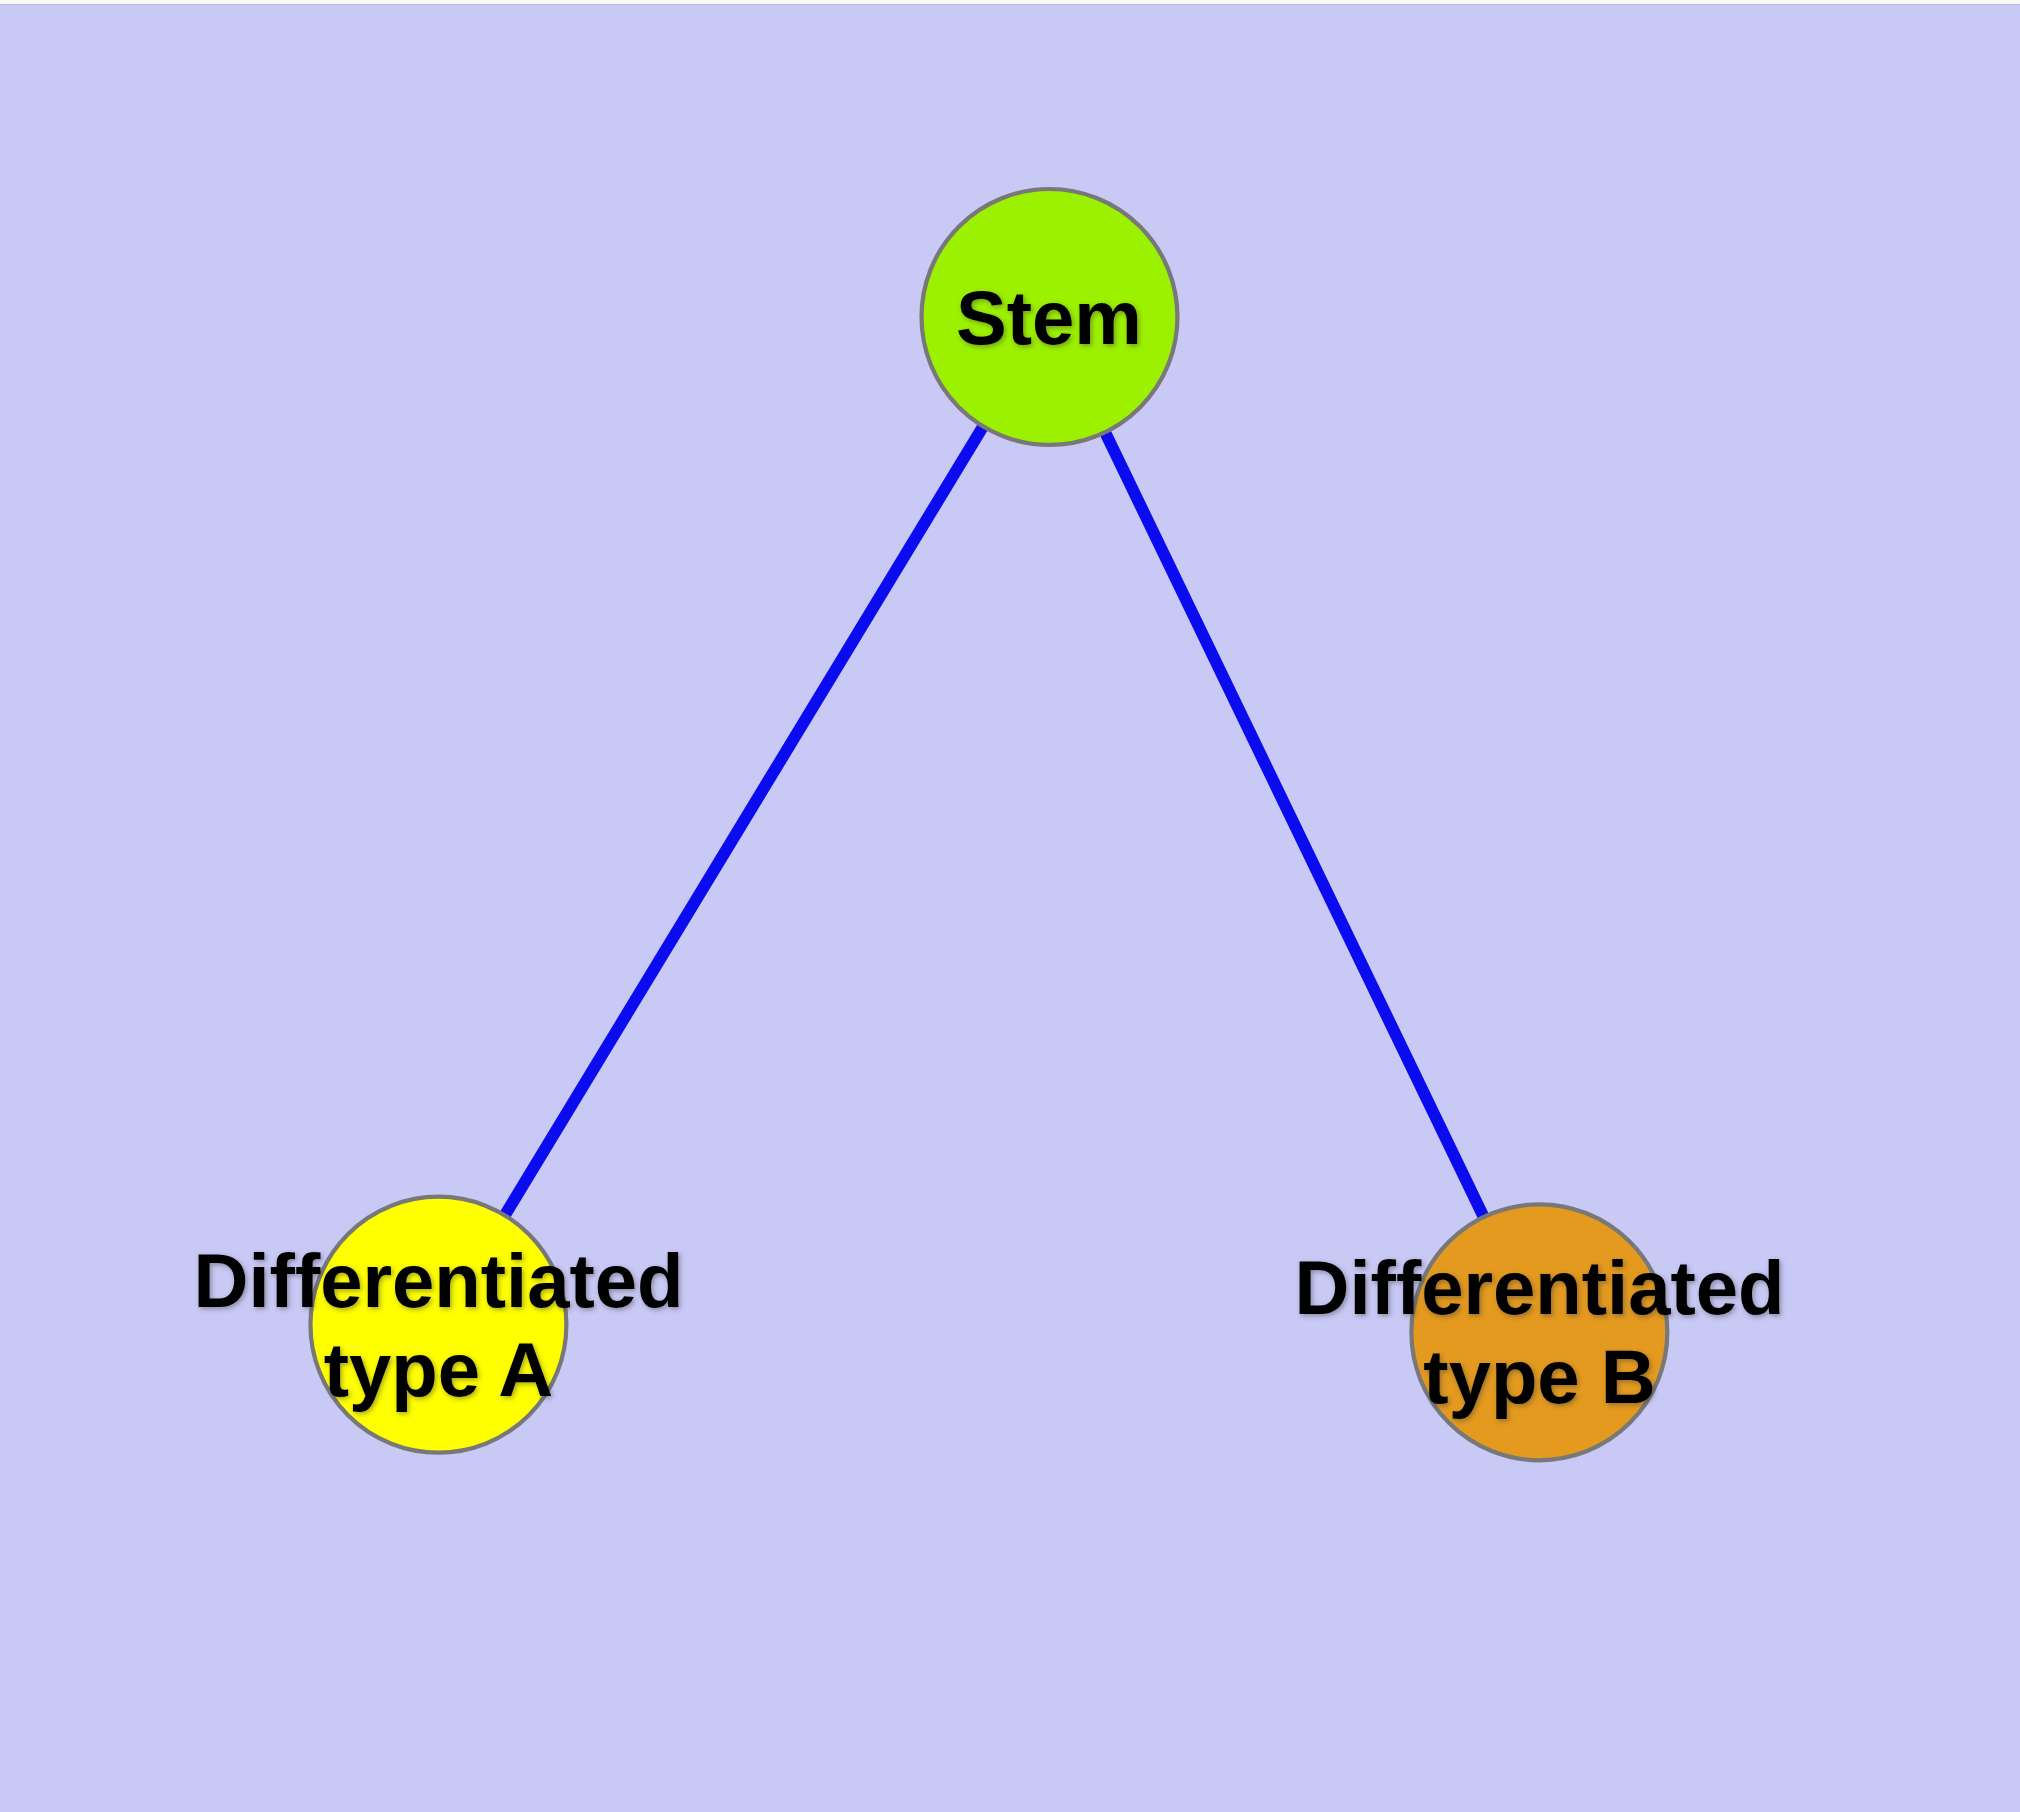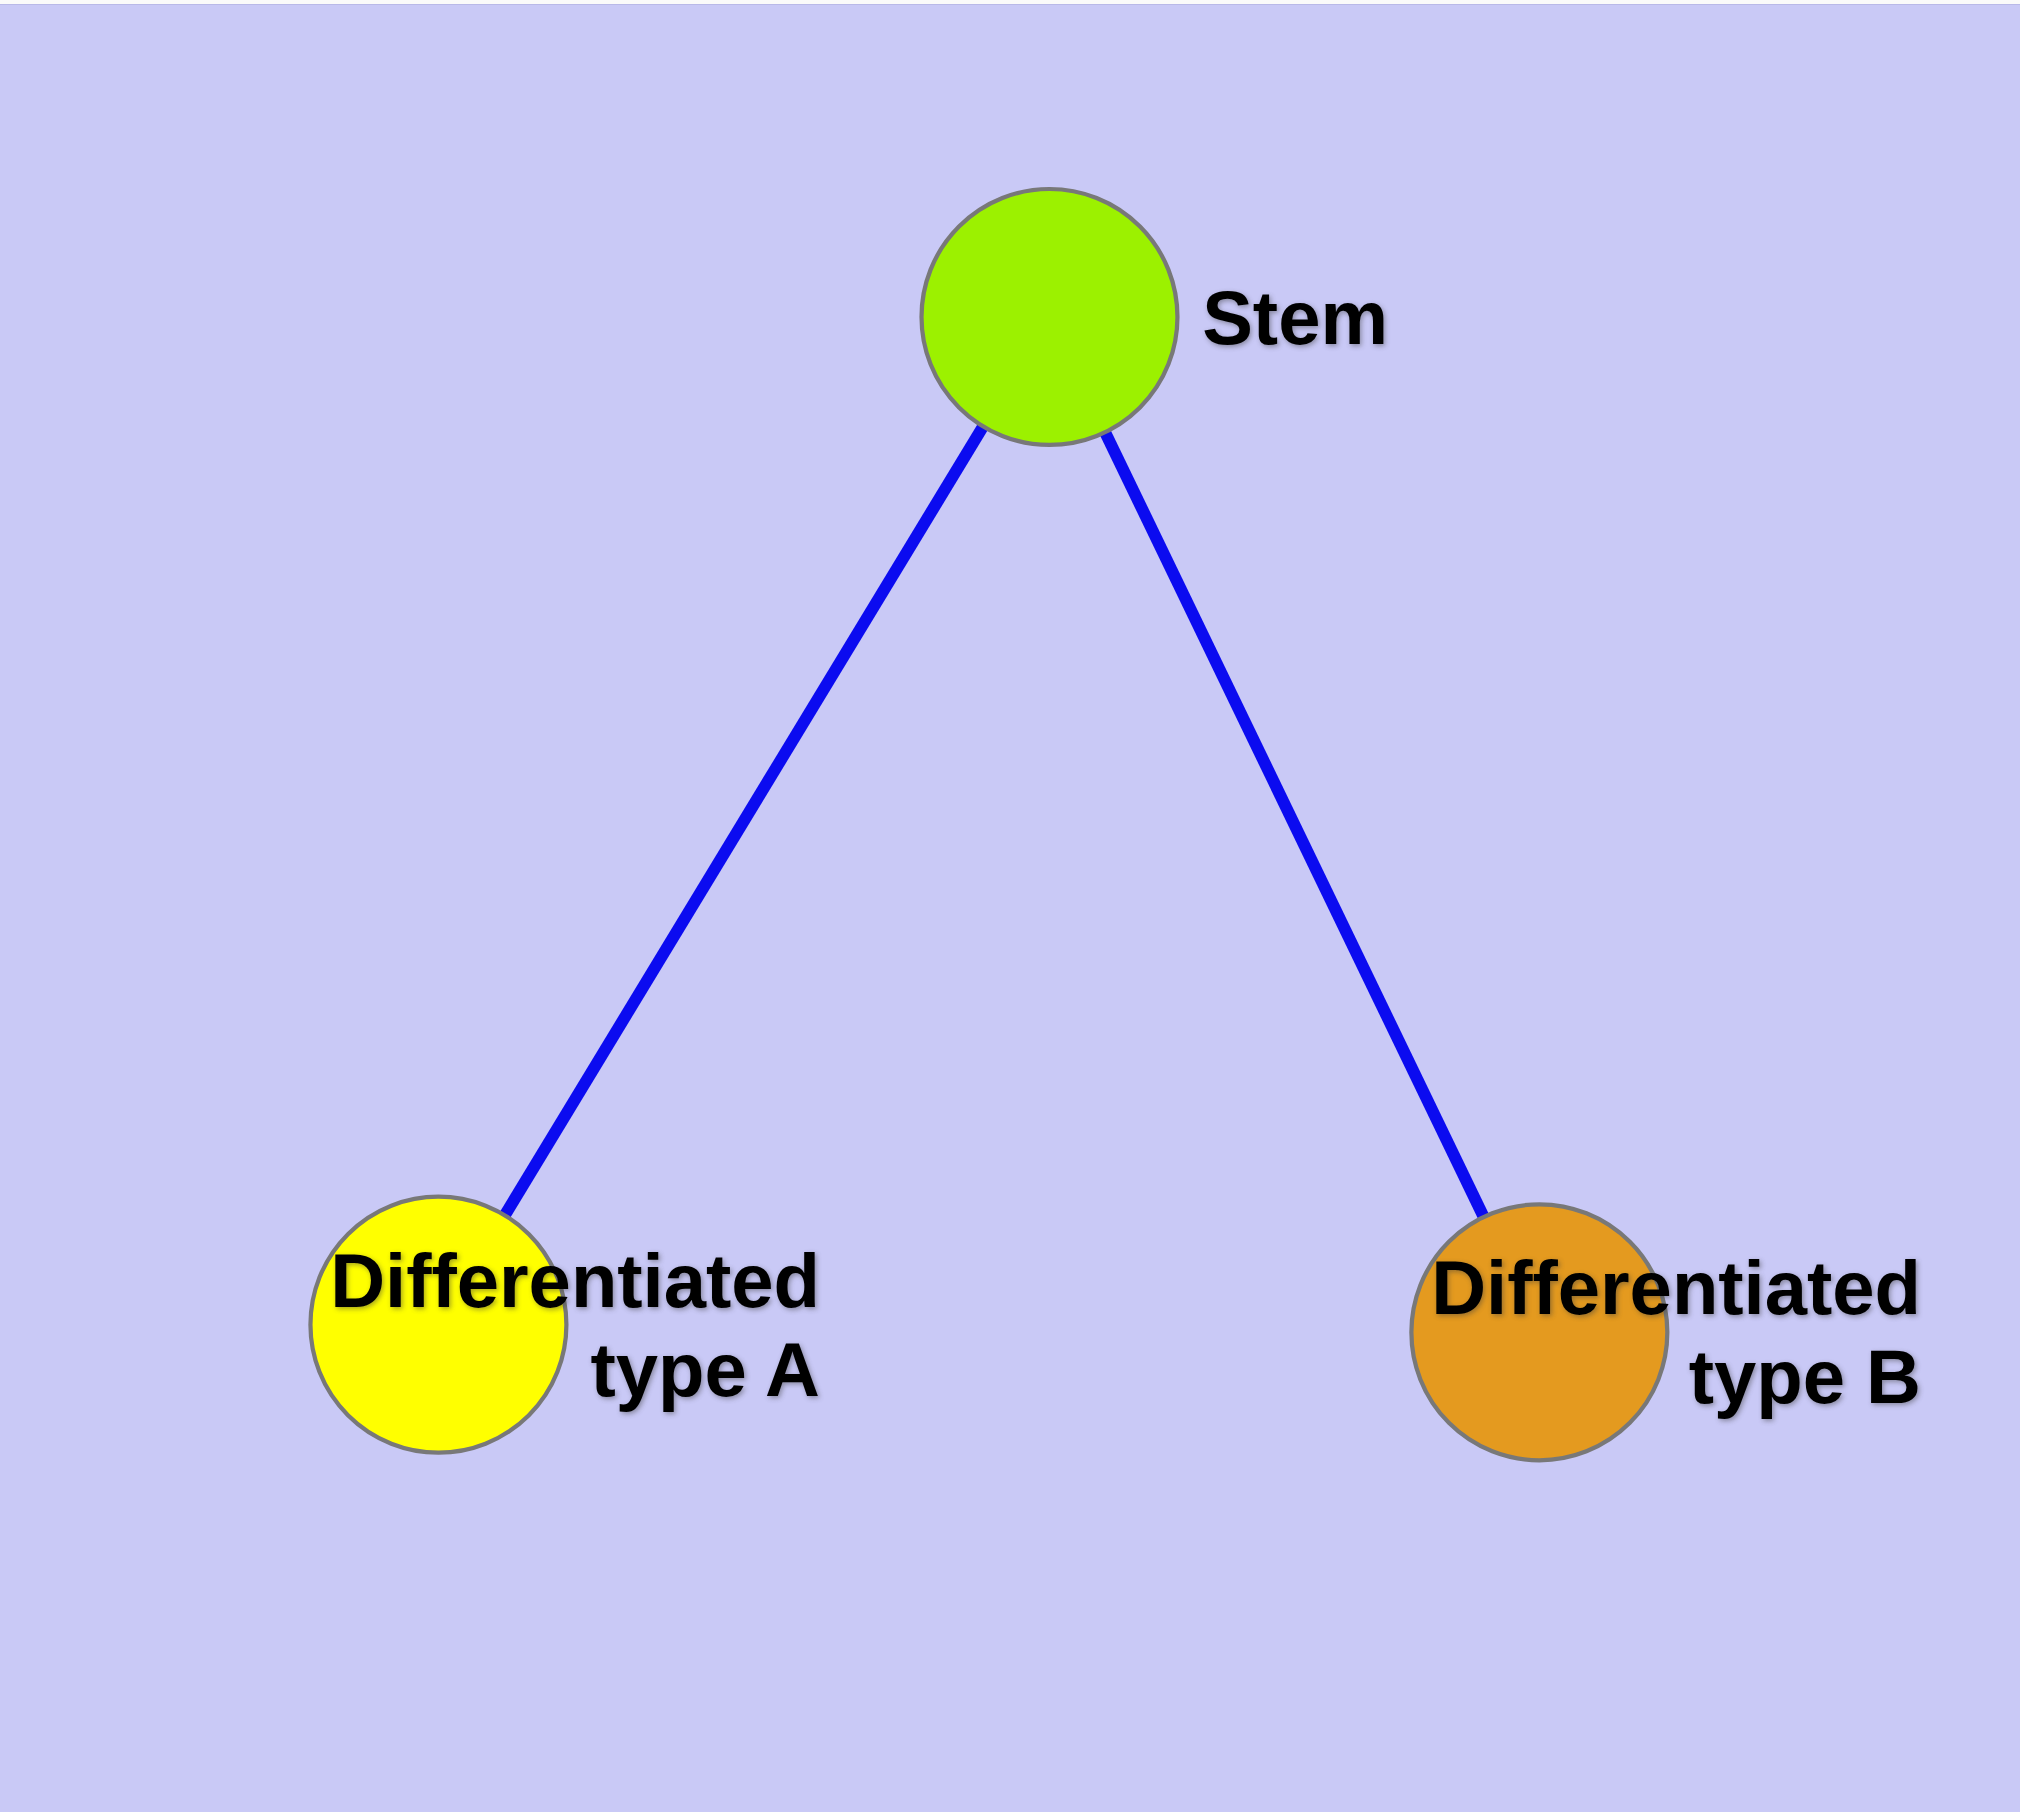--- a/index.html
+++ b/index.html
@@ -33,21 +33,21 @@
     position: absolute;
     left: 0; top: 0;
     z-index: 1;
   }
   svg.graph circle {
     stroke-width: 5px;
   }
   .node-label {
     position: absolute;
     z-index: 2;
-    text-align: right;
+    text-align: center;
     white-space: pre-line;
     color: #000;
     font-weight: bold;
     font-size: 76px;
     line-height: 89px;
     letter-spacing: 0px;
     text-shadow: 1.7px 1.7px 5.1px rgba(60,60,60,0.45);
     pointer-events: none;
   }
   .label-stem   { left: 710px;  top: 273px;  width: 678px; }

